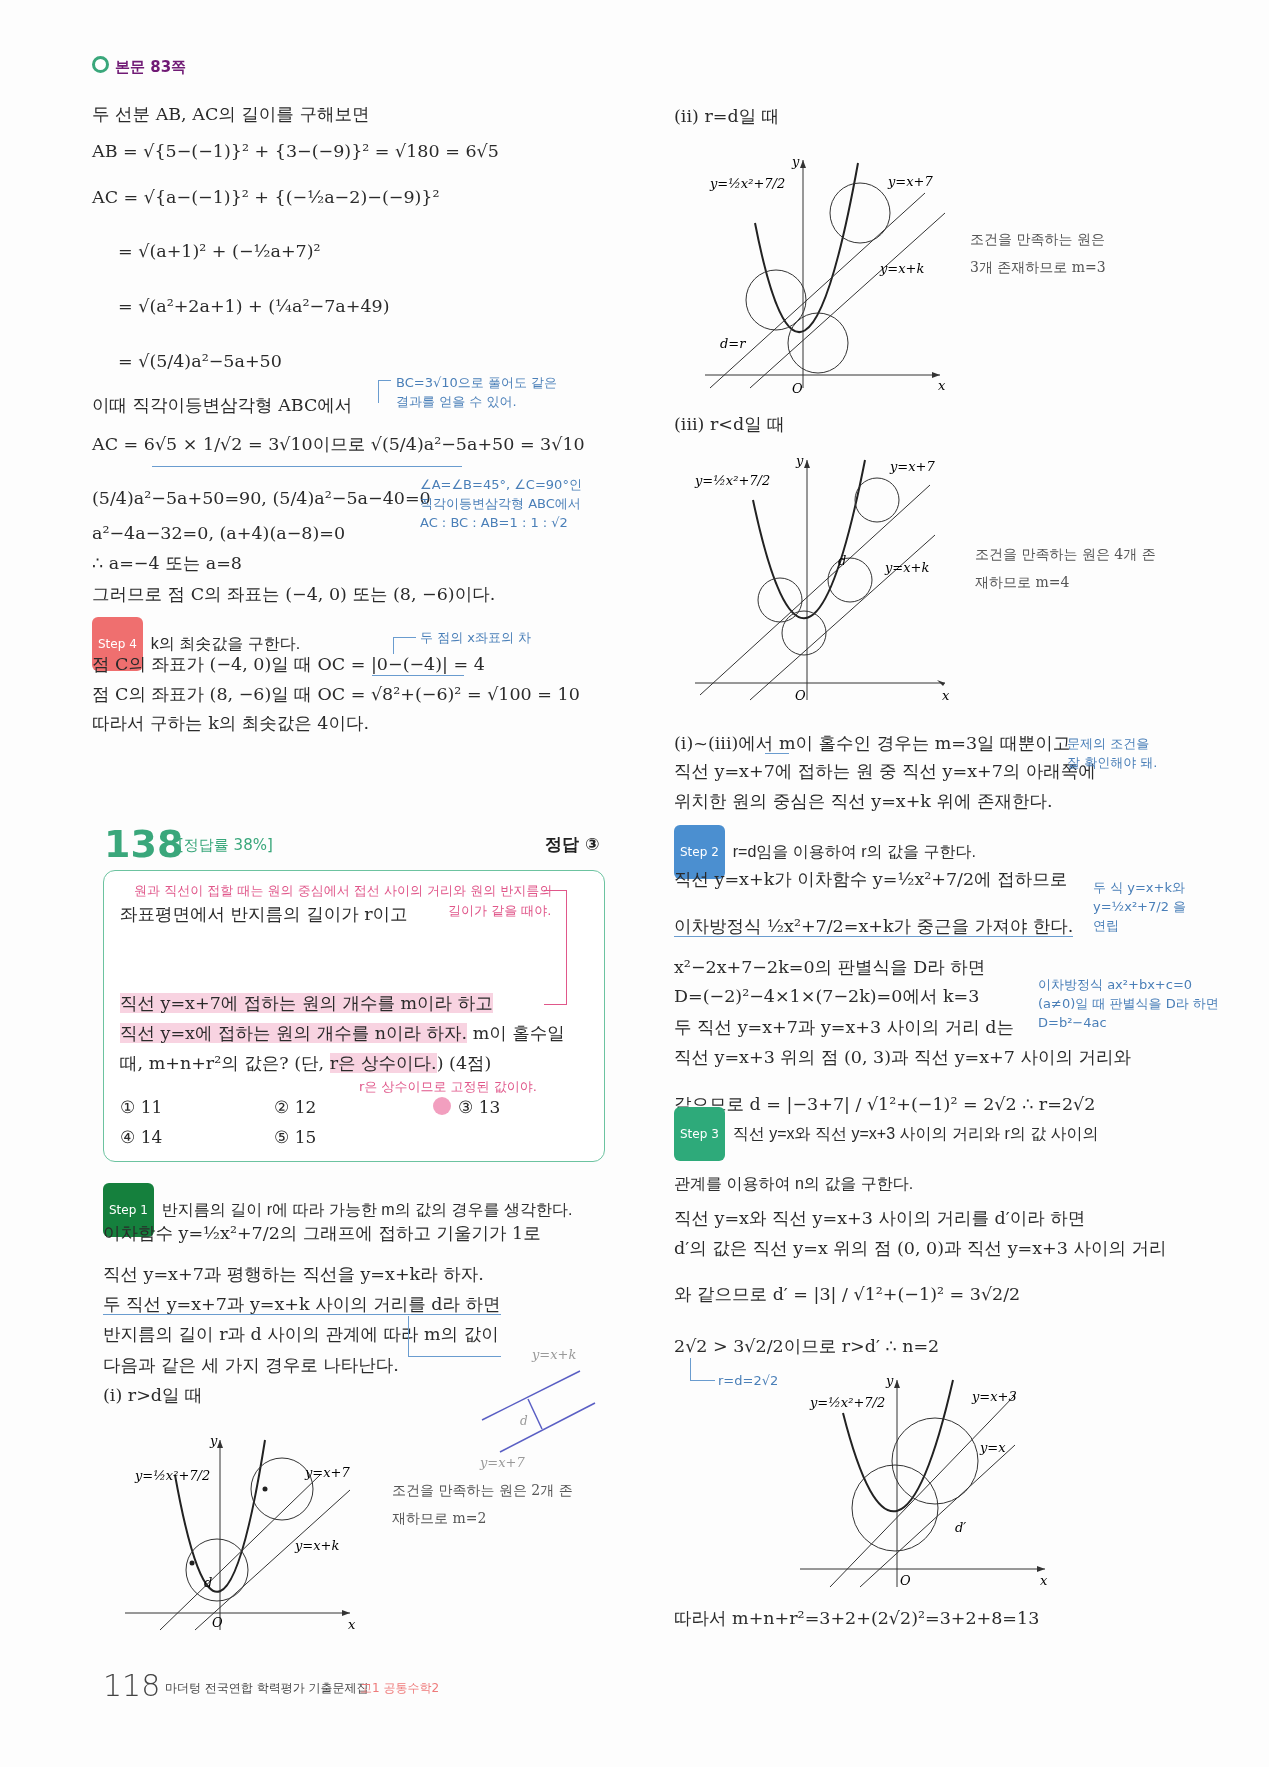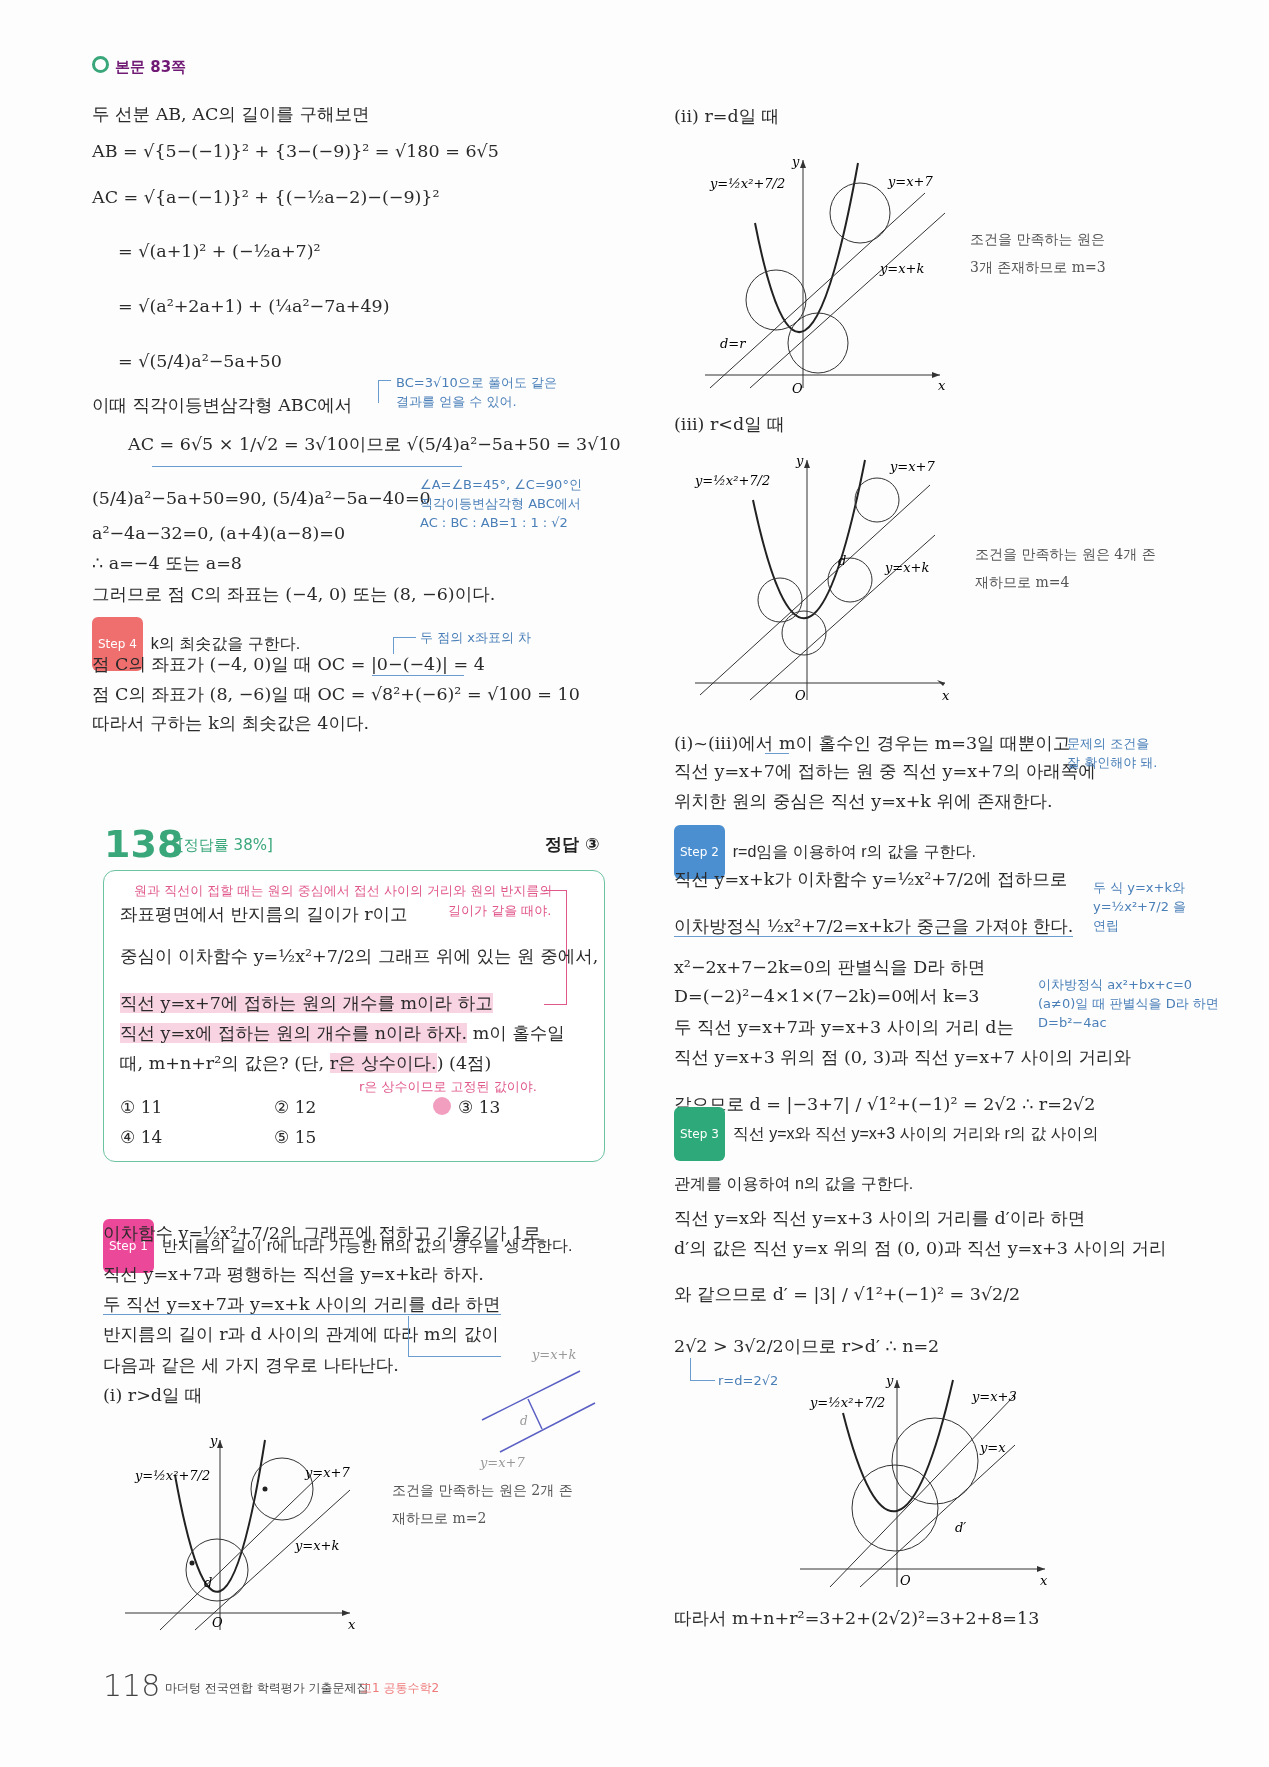--- a/index.html
+++ b/index.html
@@ -5,21 +5,21 @@
   html,body{margin:0;padding:0;background:#fdfdfd;}
   body{width:1269px;height:1767px;position:relative;overflow:hidden;font-family:"DejaVu Serif","Liberation Serif",serif;color:#2a2a2a;}
   .abs{position:absolute;}
   .line{position:absolute;font-size:17.5px;line-height:22px;white-space:nowrap;}
   .sans{font-family:"DejaVu Sans","Liberation Sans",sans-serif;}
   .blue-note{position:absolute;font-family:"DejaVu Sans","Liberation Sans",sans-serif;font-size:13px;line-height:19px;color:#4a7fb8;white-space:nowrap;}
   .pink-note{position:absolute;font-family:"DejaVu Sans","Liberation Sans",sans-serif;font-size:13px;line-height:19px;color:#e0578a;white-space:nowrap;}
   .gray-note{position:absolute;font-size:14px;line-height:28px;color:#555;white-space:nowrap;}
   .step{display:inline-block;font-family:"DejaVu Sans","Liberation Sans",sans-serif;font-size:12px;color:#fff;padding:16px 6px;border-radius:6px;margin-right:8px;vertical-align:1px;}
   .step4{background:#ef6f6f;}
-  .step1{background:#ec4899;margin-top:36px;}
+  .step1{background:#15803d;}
   .step2{background:#4b8fd0;}
   .step3{background:#2eaa7a;}
   .step-title{font-family:Liberation Sans, sans-serif;font-size:16px;}
   .hl{background:#f8d3e1;}
   .ul-blue{border-bottom:1.5px solid #6a9ccf;}
   .problem-box{position:absolute;left:103px;top:870px;width:500px;height:290px;border:1.5px solid #6cc3a0;border-radius:12px;background:#fff;}
   .choice{position:absolute;font-size:17px;}
   .header-chip{position:absolute;left:92px;top:56px;font-family:"DejaVu Sans","Liberation Sans",sans-serif;font-size:15px;font-weight:bold;color:#701a75;}
   .header-chip .dot{display:inline-block;width:11px;height:11px;border-radius:50%;background:#fff;border:3px solid #3aa77b;vertical-align:-1px;margin-right:6px;}
   .prob-num{position:absolute;left:104px;top:822px;font-family:"DejaVu Sans","Liberation Sans",sans-serif;font-size:38px;font-weight:bold;color:#3aa77b;}
@@ -37,21 +37,21 @@
   <span class="dot"></span><span>본문 83쪽</span>
 </div>
 
 <div class="line" style="left:92px;top:103px;">두 선분 AB, AC의 길이를 구해보면</div>
 <div class="line" style="left:92px;top:140px;">AB = √{5−(−1)}² + {3−(−9)}² = √180 = 6√5</div>
 <div class="line" style="left:92px;top:186px;">AC = √{a−(−1)}² + {(−½a−2)−(−9)}²</div>
 <div class="line" style="left:118px;top:240px;">= √(a+1)² + (−½a+7)²</div>
 <div class="line" style="left:118px;top:295px;">= √(a²+2a+1) + (¼a²−7a+49)</div>
 <div class="line" style="left:118px;top:350px;">= √(5/4)a²−5a+50</div>
 <div class="line" style="left:92px;top:394px;">이때 직각이등변삼각형 ABC에서</div>
-<div class="line" style="left:92px;top:433px;margin-left:36px;">AC = 6√5 × 1/√2 = 3√10이므로 √(5/4)a²−5a+50 = 3√10</div>
+<div class="line" style="left:92px;top:433px;">AC = 6√5 × 1/√2 = 3√10이므로 √(5/4)a²−5a+50 = 3√10</div>
 <div class="abs" style="left:152px;top:466px;width:310px;height:0;border-top:1.5px solid #6a9ccf;"></div>
 <div class="line" style="left:92px;top:487px;">(5/4)a²−5a+50=90, (5/4)a²−5a−40=0</div>
 <div class="line" style="left:92px;top:522px;">a²−4a−32=0, (a+4)(a−8)=0</div>
 <div class="line" style="left:92px;top:552px;">∴ a=−4 또는 a=8</div>
 <div class="line" style="left:92px;top:583px;">그러므로 점 C의 좌표는 (−4, 0) 또는 (8, −6)이다.</div>
 
 <div class="blue-note" style="left:396px;top:373px;">
   <div>BC=3√10으로 풀어도 같은</div>
   <div>결과를 얻을 수 있어.</div>
 </div>
@@ -74,21 +74,20 @@
 
 <div class="prob-num">138</div>
 <div class="prob-rate">[정답률 38%]</div>
 <div class="answer-label">정답 ③</div>
 
 <div class="problem-box">
   <div class="pink-note" style="left:30px;top:10px;">원과 직선이 접할 때는 원의 중심에서 접선 사이의 거리와 원의  반지름의</div>
   <div class="pink-note" style="left:344px;top:30px;">길이가 같을 때야.</div>
   <div class="abs" style="left:440px;top:19px;width:22px;height:113px;border-top:1.5px solid #e0578a;border-right:1.5px solid #e0578a;border-bottom:1.5px solid #e0578a;"></div>
   <div class="line" style="left:16px;top:32px;">좌표평면에서 반지름의 길이가 r이고</div>
-  <div class="line" style="left:16px;top:74px;">중심이 이차함수 y=½x²+7/2의 그래프 위에 있는 원 중에서,</div>
   <div class="line" style="left:16px;top:121px;"><span class="hl">직선 y=x+7에 접하는 원의 개수를 m이라 하고</span></div>
   <div class="line" style="left:16px;top:151px;"><span class="hl">직선 y=x에 접하는 원의 개수를 n이라 하자.</span><span> m이 홀수일</span></div>
   <div class="line" style="left:16px;top:181px;"><span>때, m+n+r²의 값은? (단, </span><span class="hl">r은 상수이다.</span><span>) (4점)</span></div>
   <div class="pink-note" style="left:255px;top:206px;">r은 상수이므로 고정된 값이야.</div>
   <div class="choice" style="left:16px;top:226px;">① 11</div>
   <div class="choice" style="left:170px;top:226px;">② 12</div>
   <div class="choice" style="left:322px;top:226px;padding-left:32px;">③ 13</div>
   <div class="abs" style="left:329px;top:226px;width:18px;height:18px;border-radius:50%;background:#e8508a;opacity:.55;"></div>
   <div class="choice" style="left:16px;top:256px;">④ 14</div>
   <div class="choice" style="left:170px;top:256px;">⑤ 15</div>

